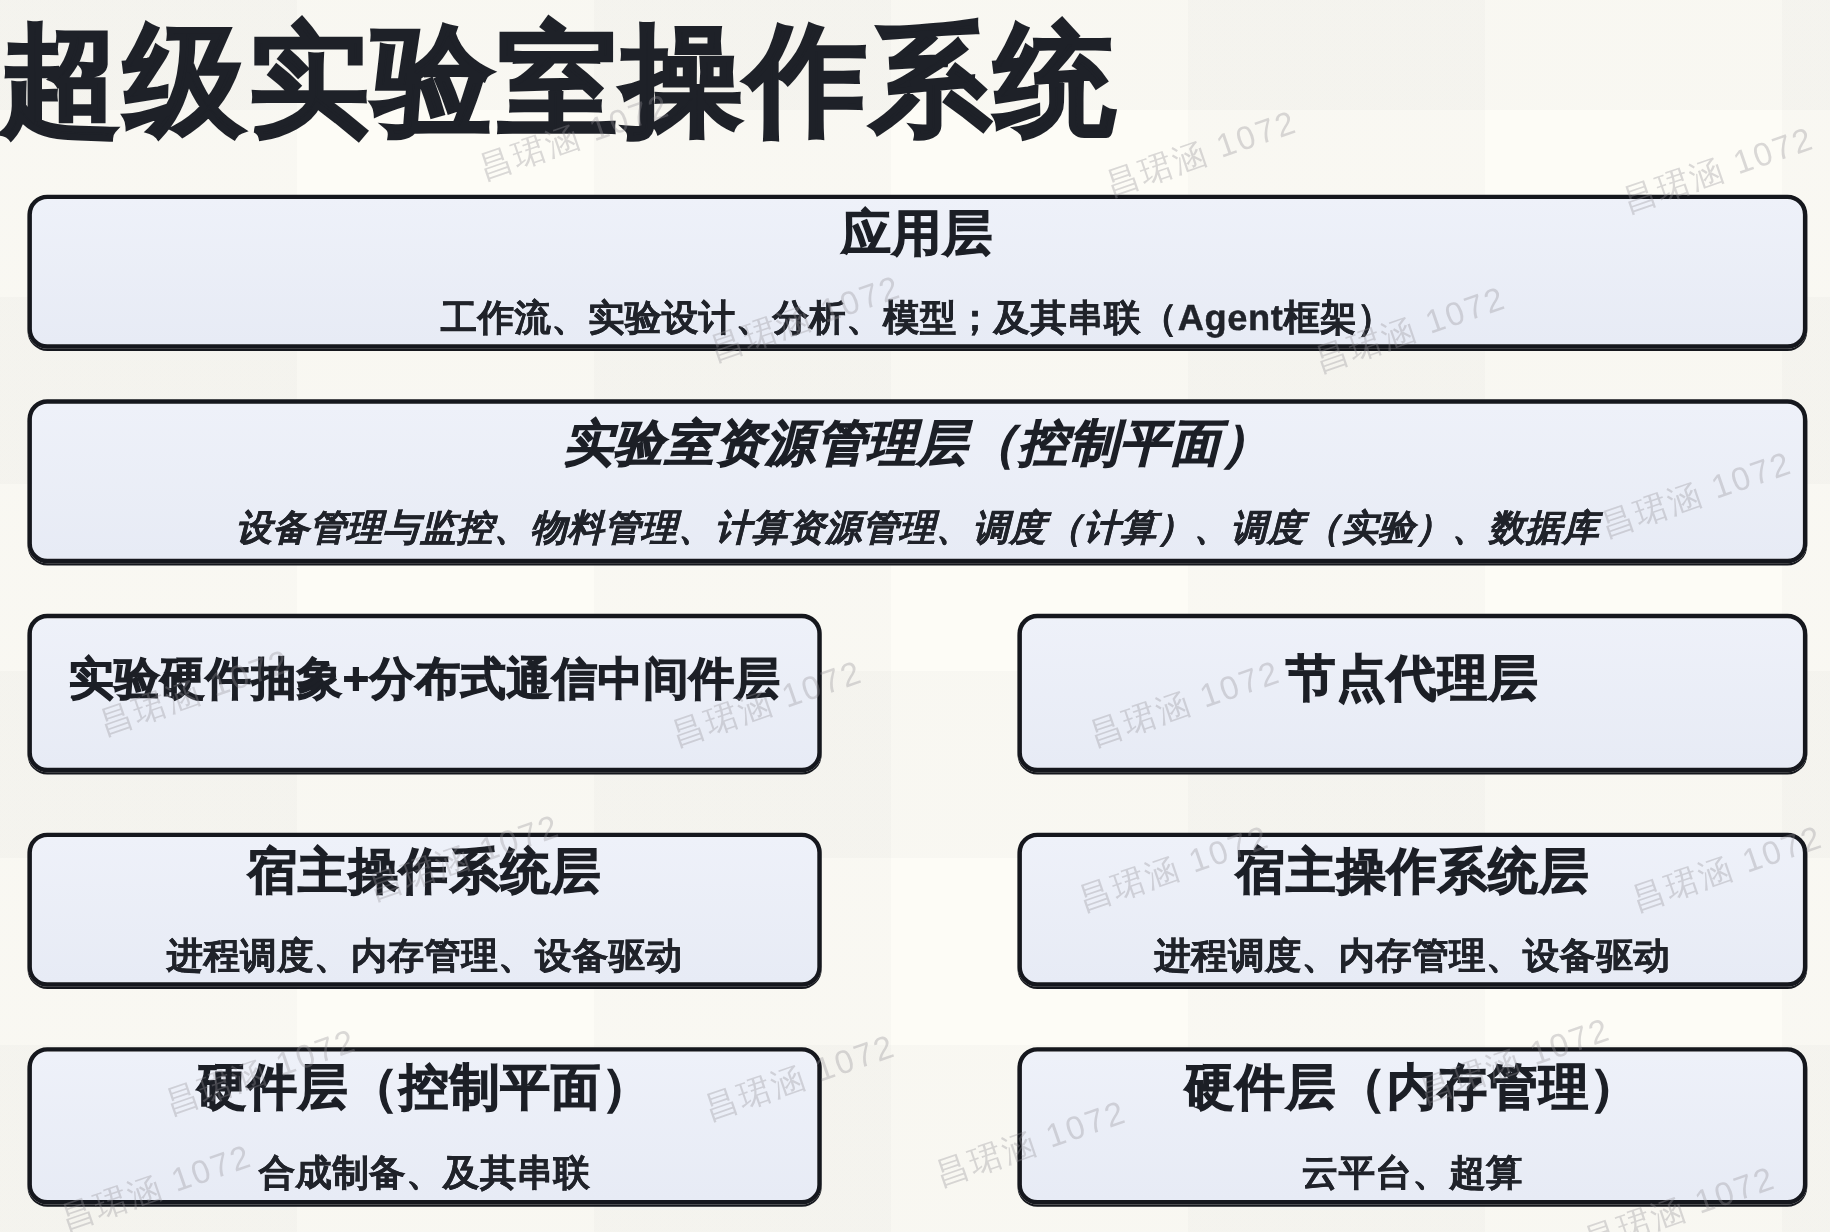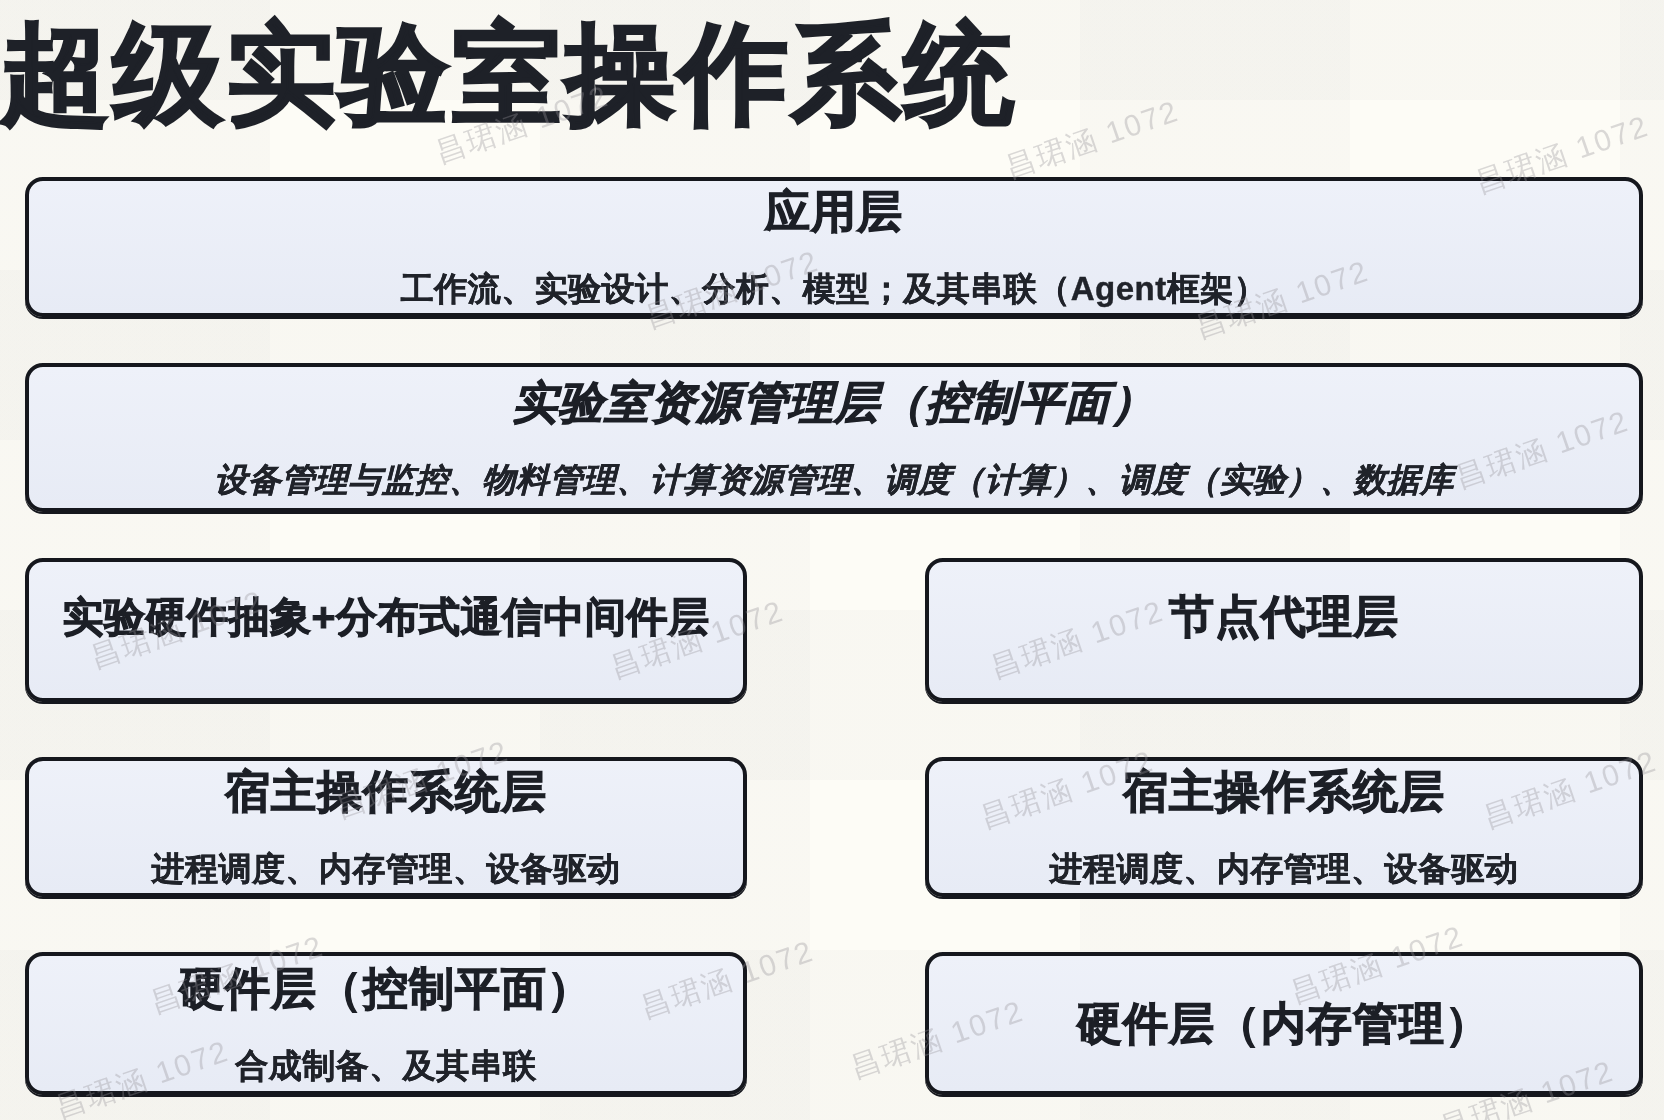--- a/index.html
+++ b/index.html
@@ -96,20 +96,21 @@
     <div class="box-sub">进程调度、内存管理、设备驱动</div>
   </div>
 
   <div class="box" id="box-hw-lab">
     <div class="box-title">硬件层（控制平面）</div>
     <div class="box-sub">合成制备、及其串联</div>
   </div>
 
   <div class="box" id="box-hw-compute">
     <div class="box-title">硬件层（内存管理）</div>
+    <div class="box-sub">云平台、超算</div>
   </div>
 
   <div class="watermark-layer">
       <span class="wm" style="left: 430px; top: 135px;">昌珺涵 1072</span>
       <span class="wm" style="left: 1000px; top: 150px;">昌珺涵 1072</span>
       <span class="wm" style="left: 1470px; top: 165px;">昌珺涵 1072</span>
       <span class="wm" style="left: 640px; top: 300px;">昌珺涵 1072</span>
       <span class="wm" style="left: 1190px; top: 310px;">昌珺涵 1072</span>
       <span class="wm" style="left: 1450px; top: 460px;">昌珺涵 1072</span>
       <span class="wm" style="left: 85px; top: 640px;">昌珺涵 1072</span>

